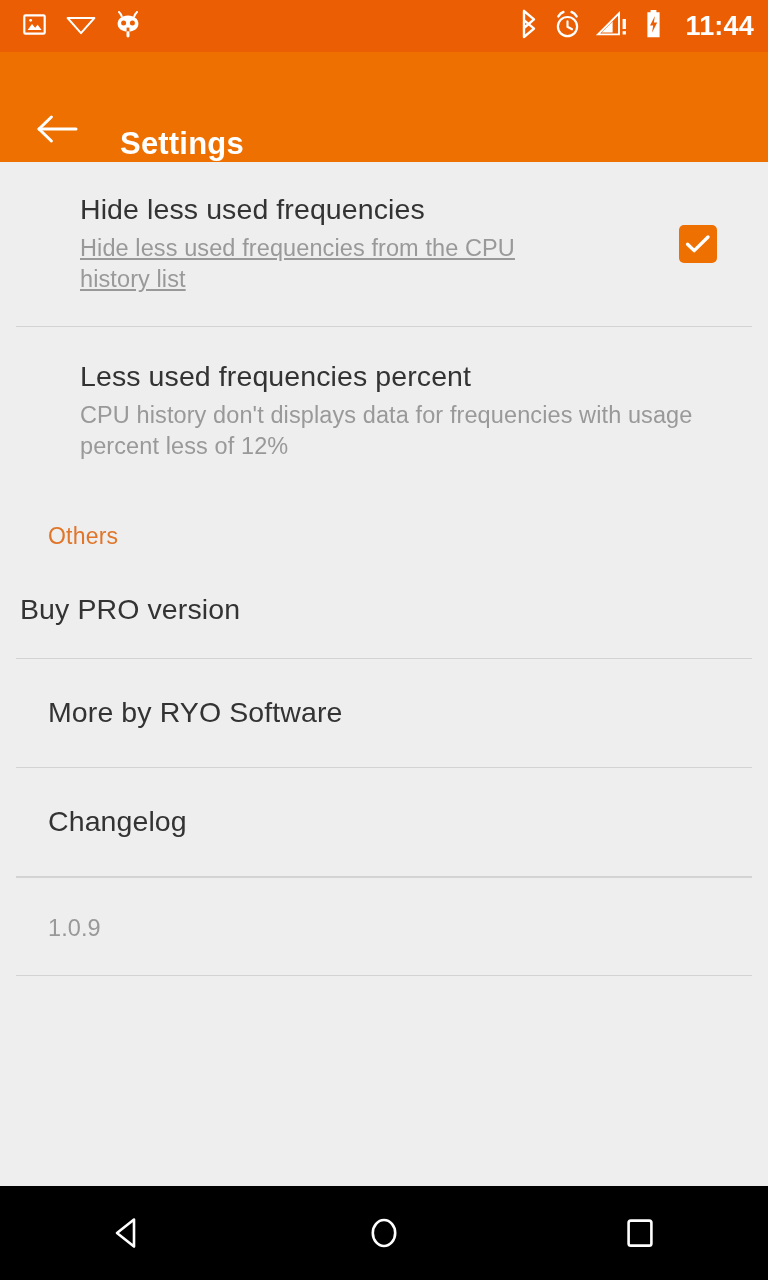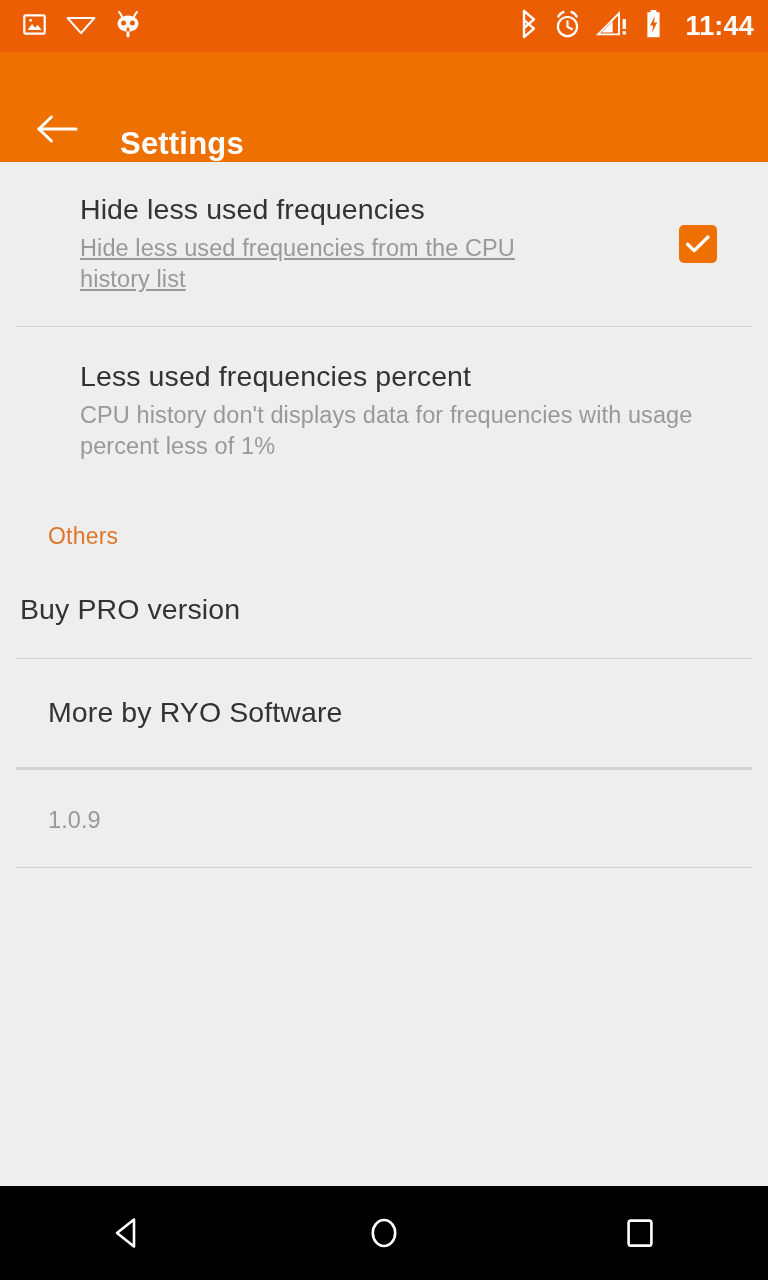--- a/index.html
+++ b/index.html
@@ -208,37 +208,40 @@
             <path d="M2.6 10.2 L9.2 16.6 L23.0 3.0" fill="none" stroke="#ffffff" stroke-width="3.4" stroke-linecap="round" stroke-linejoin="round"></path>
           </svg>
         </div>
       </div>
     </div>
 
     <div class="divider"></div>
 
     <div class="row row-pad" style="padding-top:32px;padding-bottom:34px;">
       <div class="row-title">Less used frequencies percent</div>
-      <div class="row-sum">CPU history don't displays data for frequencies with usage percent less of 1%</div>
+      <div class="row-sum">CPU history don't displays data for frequencies with usage percent less of 12%</div>
     </div>
 
     <div class="sect-head">
       <span class="lbl">Others</span>
     </div>
 
     <div class="simple-row" style="height:96px;padding-left:20px;">
       <div class="row-title">Buy PRO version</div>
     </div>
     <div class="divider"></div>
 
     <div class="simple-row">
       <div class="row-title">More by RYO Software</div>
     </div>
     <div class="divider"></div>
 
+    <div class="simple-row">
+      <div class="row-title">Changelog</div>
+    </div>
     <div class="divider"></div>
 
     <div class="divider"></div>
 
     <div class="version-row">
       <div class="row-sum">1.0.9</div>
     </div>
     <div class="divider"></div>
 
   </div>

